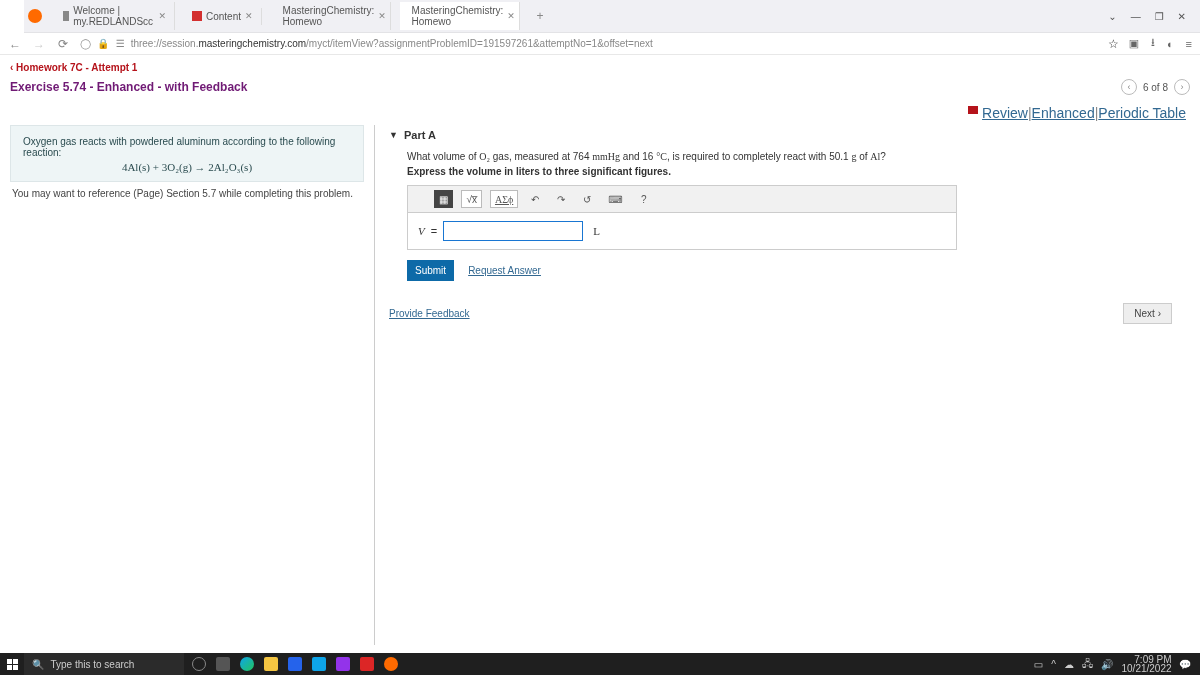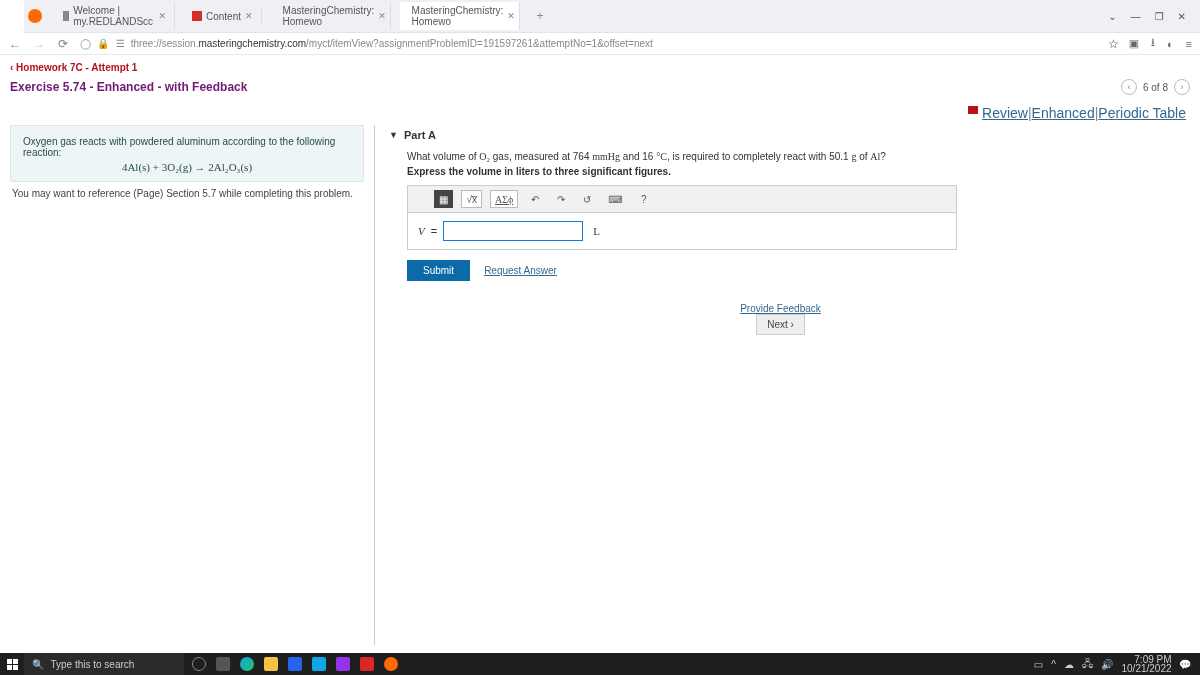--- a/index.html
+++ b/index.html
@@ -54,24 +54,24 @@
   .toolbar { background:#f1f1f1; border-bottom:1px solid #ccc; padding:4px 26px; display:flex; gap:8px; align-items:center;}
   .tbtn { border:1px solid #bbb; background:#fff; padding:2px 4px; font-size:10px; color:#555; display:flex; align-items:center; justify-content:center; min-width:18px; height:18px;}
   .tbtn.dark{background:#444;color:#fff;border-color:#444;}
   .tbtn.noborder{border:none;background:transparent;}
   .inputrow { padding:8px 10px; display:flex; align-items:center; gap:6px;}
   .var { font-family:'Times New Roman', serif; font-style:italic;}
   .txtin { border:1px solid #1976d2; height:20px; width:140px; padding:2px 4px;}
   .unit { font-family:'Times New Roman', serif; padding-left:4px;}
 
   .actions { margin:10px 0 0 18px; display:flex; gap:14px; align-items:center;}
-  .submit { background:#0d6aa8; color:#fff; border:none; padding:5px 16px; font-size:10px; cursor:pointer;}
+  .submit { background:#0d6aa8; color:#fff; border:none; padding:5px 8px; font-size:10px; cursor:pointer;}
   .reqans { color:#326891; text-decoration:underline; font-size:10px;}
 
-  .feedback-row { display:flex; justify-content:space-between; align-items:center; margin-top:22px; padding-right:4px;flex-direction:column;}
+  .feedback-row { display:flex; justify-content:space-between; align-items:center; margin-top:22px; padding-right:4px;}
   .provide { color:#326891; text-decoration:underline; font-size:10px;}
   .nextbtn { background:#eee; border:1px solid #ccc; padding:4px 10px; font-size:10px; color:#444;}
 
   
   .taskbar { position:absolute; bottom:0; left:0; right:0; height:22px; background:#1f1f1f; display:flex; align-items:center; color:#fff; font-size:10px;}
   .startbtn { width:24px; height:22px; display:flex; align-items:center; justify-content:center; background:#1f1f1f;}
   .winlogo { width:11px; height:11px; display:grid; grid-template-columns:1fr 1fr; grid-template-rows:1fr 1fr; gap:1px;}
   .winlogo span{background:#fff;}
   .searchbox { background:#2b2b2b; display:flex; align-items:center; gap:6px; padding:0 8px; width:160px; height:22px; color:#ccc;}
   .tbicons { display:flex; gap:10px; padding:0 8px; align-items:center;}

